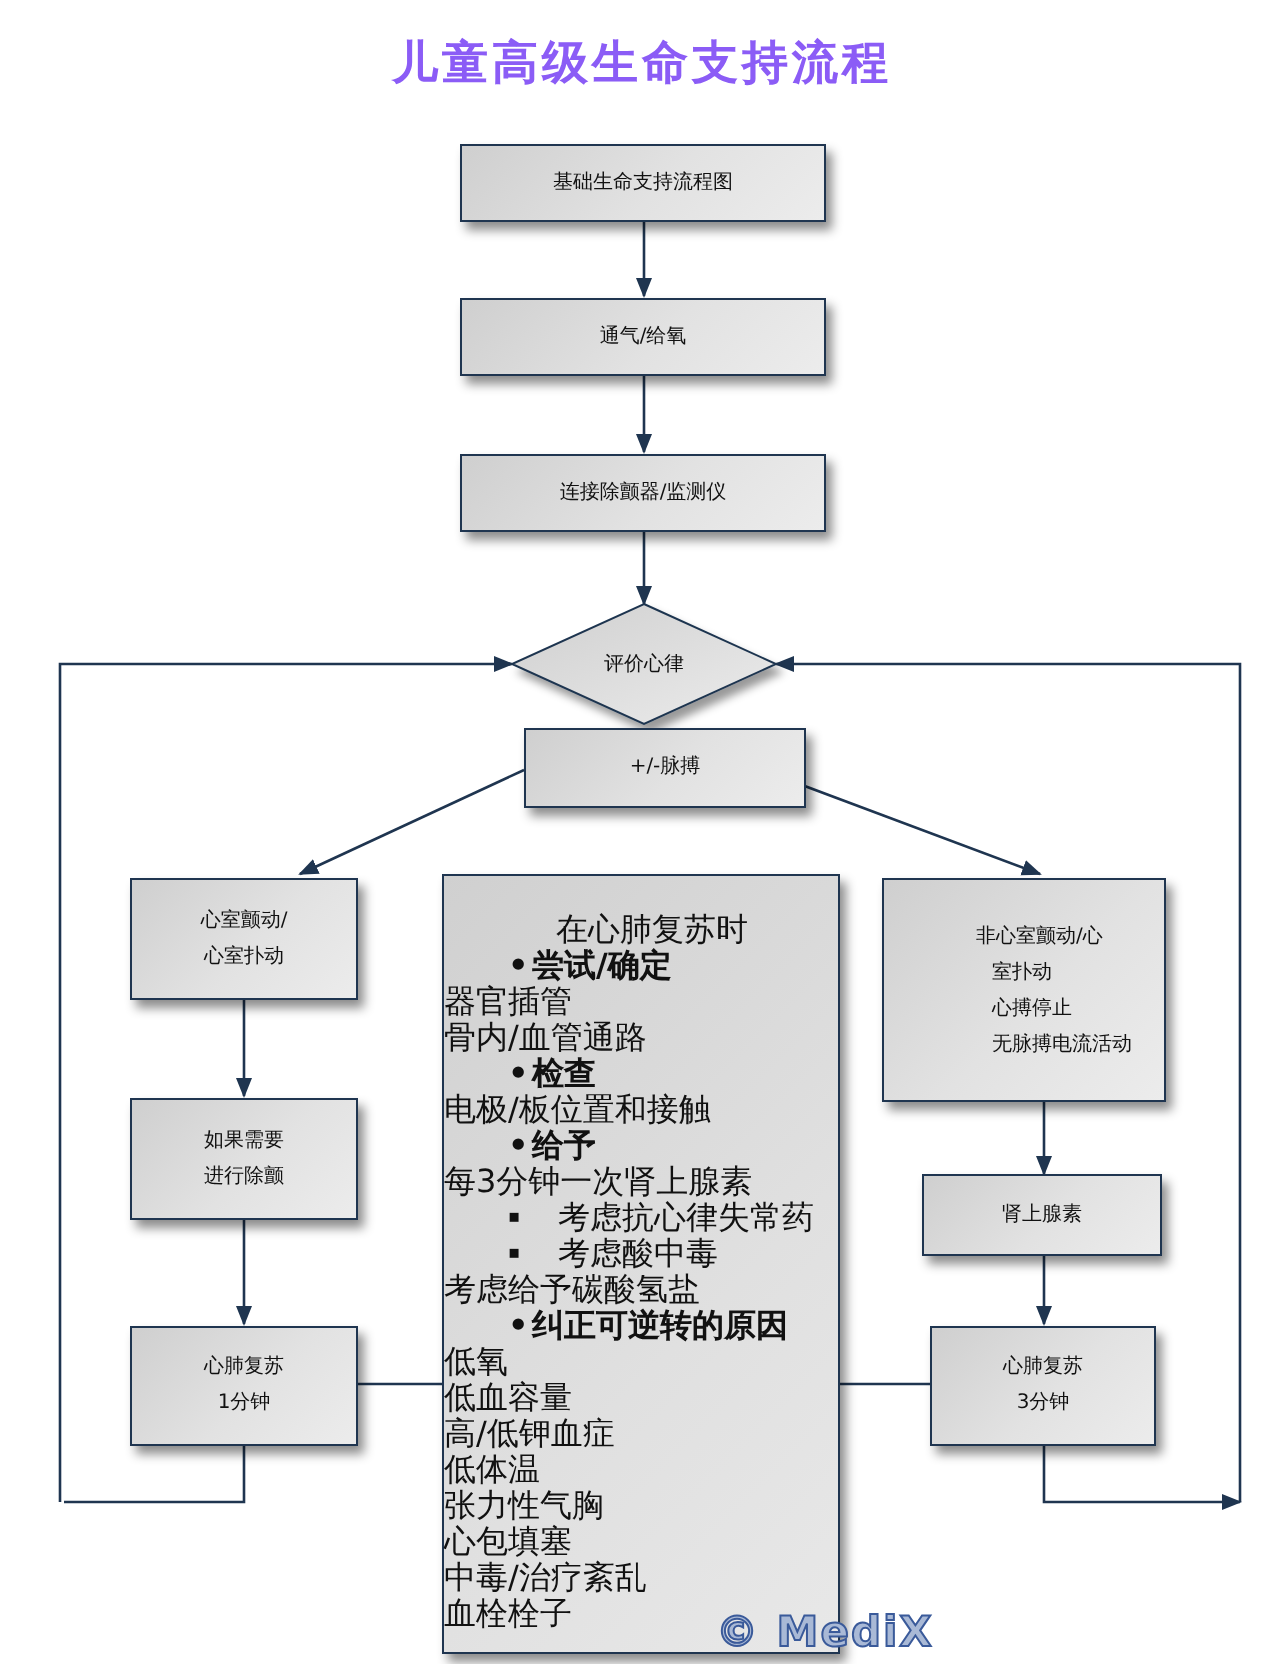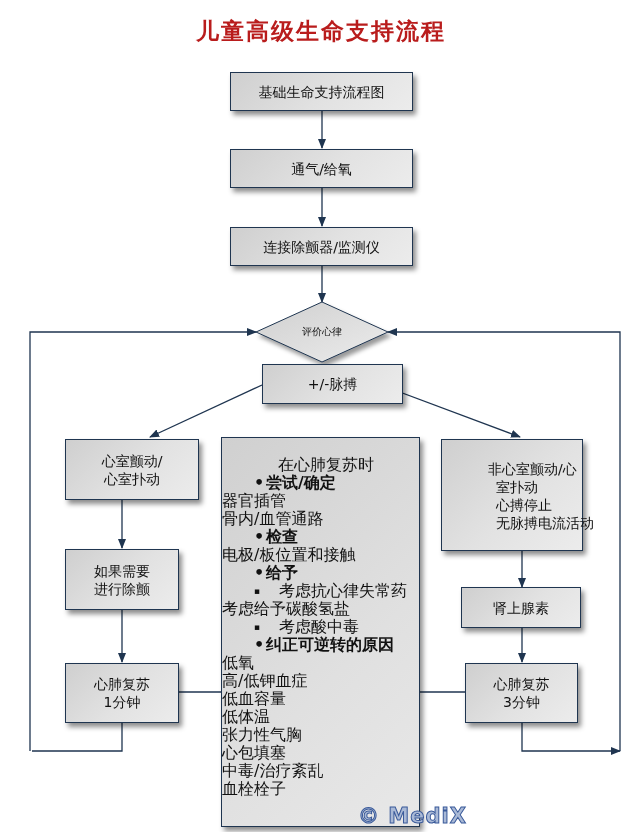--- a/index.html
+++ b/index.html
@@ -1,24 +1,24 @@
 <!DOCTYPE html>
 <html><head>
 <meta charset="utf-8">
 <style>
   html, body { margin:0; padding:0; background:#ffffff; }
   body { width:642px; height:832px; position:relative; overflow:hidden;
          font-family:"DejaVu Sans", "Liberation Sans", sans-serif; color:#111; }
   .title { position:absolute; left:0; top:16px; width:642px; text-align:center;
-           font-size:23px; font-weight:bold; letter-spacing:2px; color:#b91c1c; }
+           font-size:23px; font-weight:bold; letter-spacing:2px; color:#8b5cf6; }
   .box { position:absolute; box-sizing:border-box; border:1px solid #1f3550;
          background:linear-gradient(135deg,#cfcfcf 0%,#e2e2e2 55%,#ececec 100%);
          box-shadow:3px 4px 5px rgba(0,0,0,0.45);
          display:flex; flex-direction:column; align-items:center; justify-content:center;
-         font-size:14px; line-height:18px; text-align:center; }
+         font-size:10px; line-height:18px; text-align:center; }
   .box .line { display:block; white-space:nowrap; }
   .diamond-wrap { position:absolute; left:256px; top:302px; width:132px; height:60px; }
   .diamond-wrap svg { position:absolute; left:0; top:0; overflow:visible; }
   .diamond-label { position:absolute; left:0; top:0; width:132px; height:60px;
                    display:flex; align-items:center; justify-content:center; font-size:10px; }
   svg.lines { position:absolute; left:0; top:0; }
   .big { position:absolute; left:221px; top:437px; width:199px; height:390px; box-sizing:border-box;
          border:1px solid #1f3550; background:linear-gradient(135deg,#d0d0d0 0%,#e0e0e0 60%,#e8e8e8 100%);
          box-shadow:3px 4px 5px rgba(0,0,0,0.45); padding-top:18px; font-size:16px; line-height:18px; }
   .big .row { white-space:nowrap; position:relative; }
@@ -89,21 +89,21 @@
     </defs>
     <polygon points="66,0 132,30 66,60 0,30" fill="url(#dg)" stroke="#1f3550" stroke-width="1" filter="url(#ds)"></polygon>
   </svg>
   <div class="diamond-label">评价心律</div>
 </div>
 
 <div class="box" style="left:262px;top:364px;width:141px;height:40px;">
   <span class="line">+/-脉搏</span>
 </div>
 
-<div class="box" style="left:65px;top:439px;width:134px;height:61px;">
+<div class="box" style="left:65px;top:439px;width:114px;height:61px;">
   <span class="line">心室颤动/</span>
   <span class="line">心室扑动</span>
 </div>
 <div class="box" style="left:65px;top:549px;width:114px;height:61px;">
   <span class="line">如果需要</span>
   <span class="line">进行除颤</span>
 </div>
 <div class="box" style="left:65px;top:663px;width:114px;height:60px;">
   <span class="line">心肺复苏</span>
   <span class="line">1分钟</span>
@@ -124,27 +124,28 @@
 </div>
 
 <div class="big">
   <div class="row hdr">在心肺复苏时</div>
   <div class="row b"><span>尝试/确定</span></div>
   <div class="row sub">器官插管</div>
   <div class="row sub">骨内/血管通路</div>
   <div class="row b"><span>检查</span></div>
   <div class="row sub">电极/板位置和接触</div>
   <div class="row b"><span>给予</span></div>
+  <div class="row sub">每3分钟一次肾上腺素</div>
   <div class="row sq"><span>考虑抗心律失常药</span></div>
+  <div class="row sq"><span>考虑酸中毒</span></div>
   <div class="row sub">考虑给予碳酸氢盐</div>
-  <div class="row sq"><span>考虑酸中毒</span></div>
   <div class="row b"><span>纠正可逆转的原因</span></div>
   <div class="row sub">低氧</div>
+  <div class="row sub">低血容量</div>
   <div class="row sub">高/低钾血症</div>
-  <div class="row sub">低血容量</div>
   <div class="row sub">低体温</div>
   <div class="row sub">张力性气胸</div>
   <div class="row sub">心包填塞</div>
   <div class="row sub">中毒/治疗紊乱</div>
   <div class="row sub">血栓栓子</div>
 </div>
 
 <div class="watermark">© MediX</div>
 
 </body></html>

